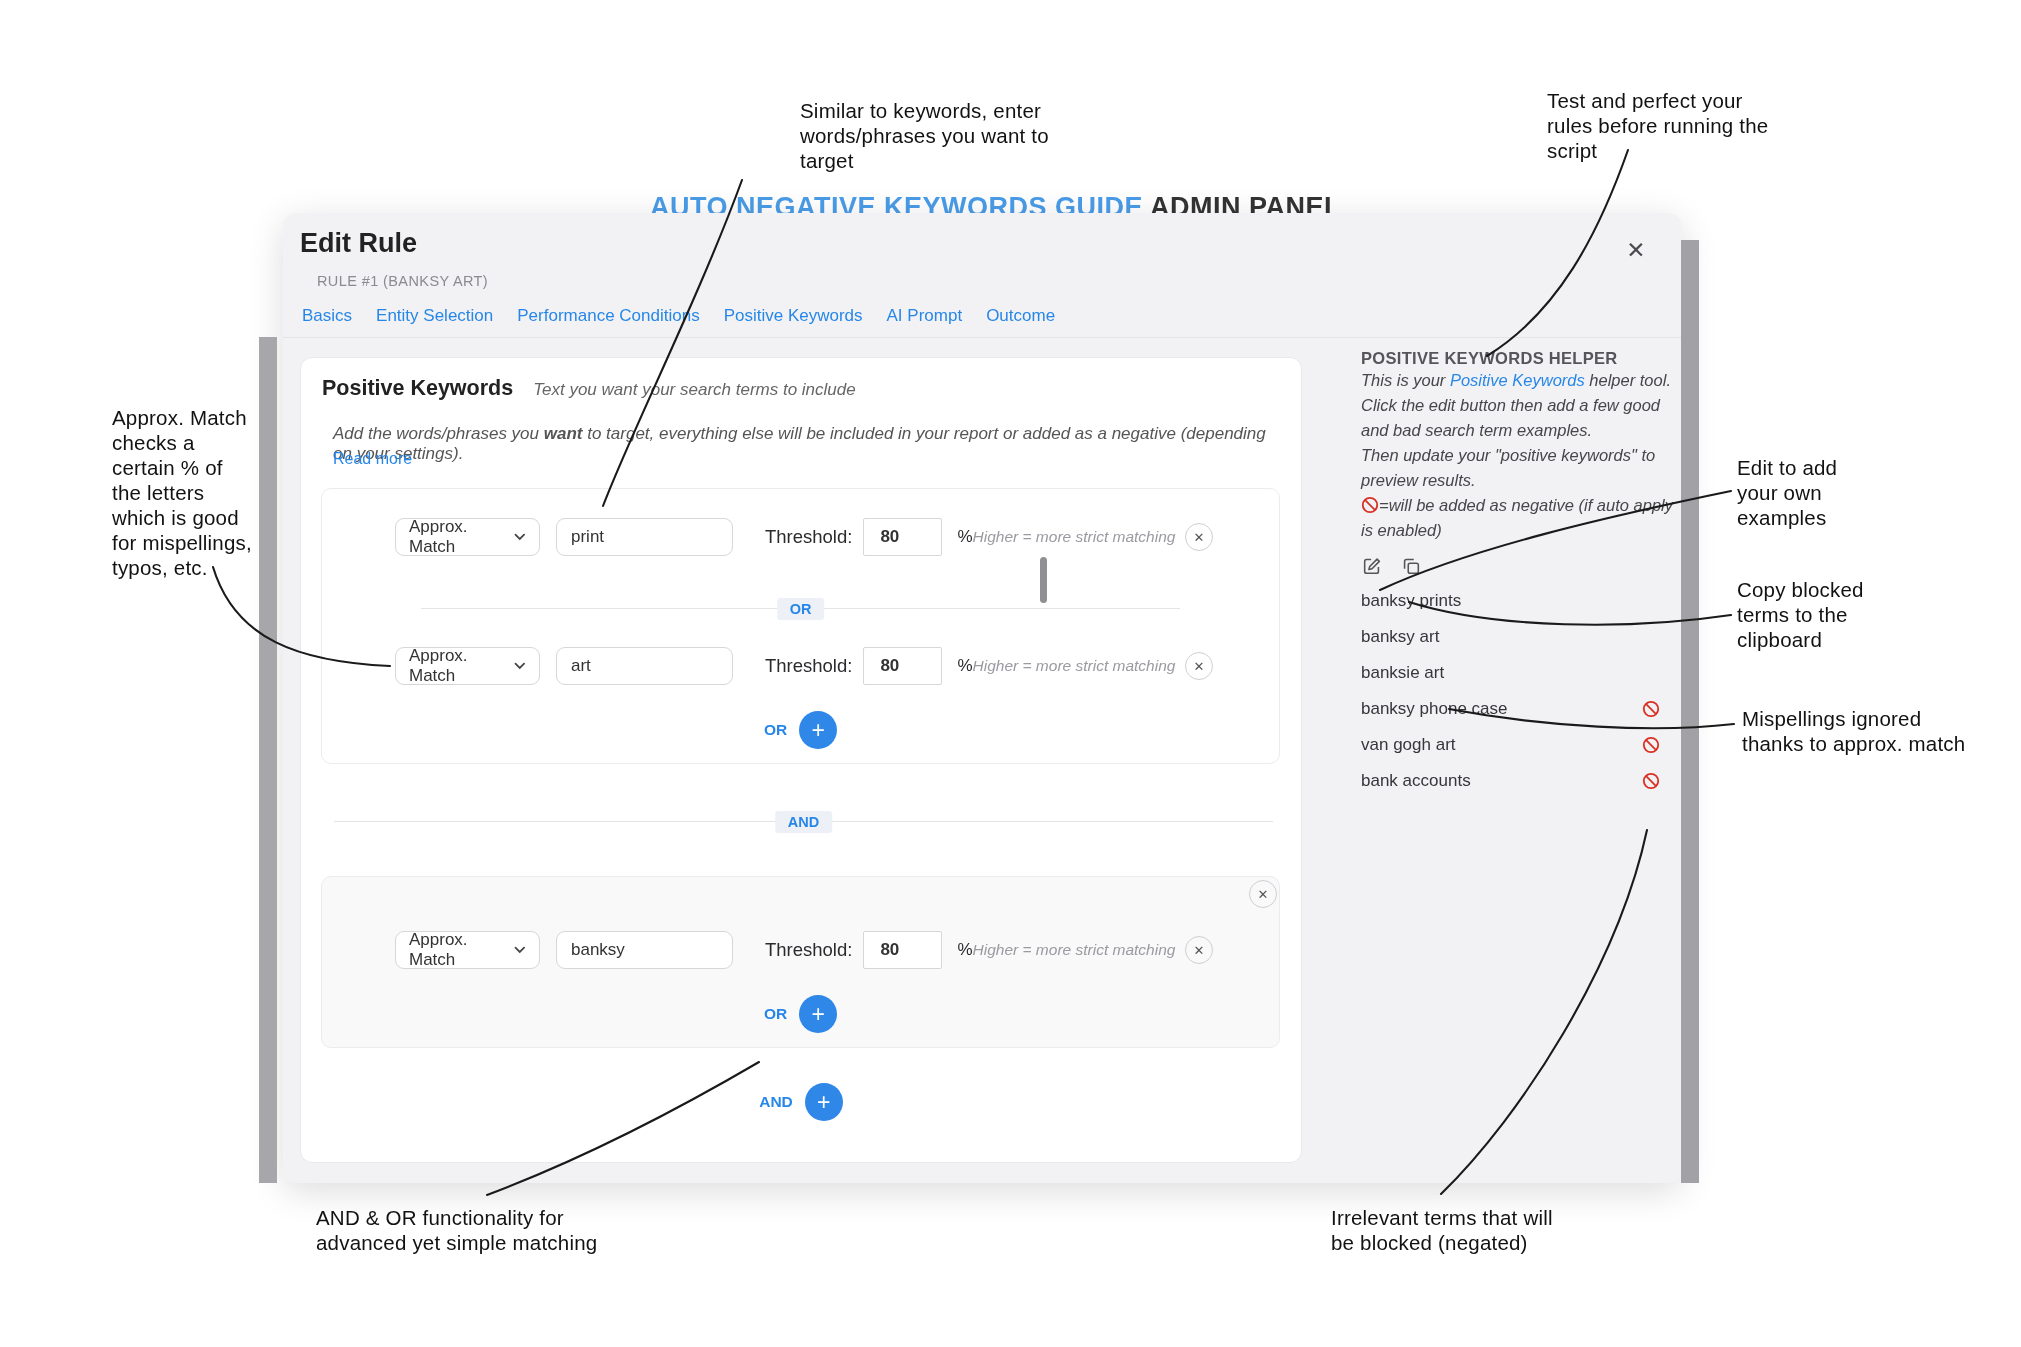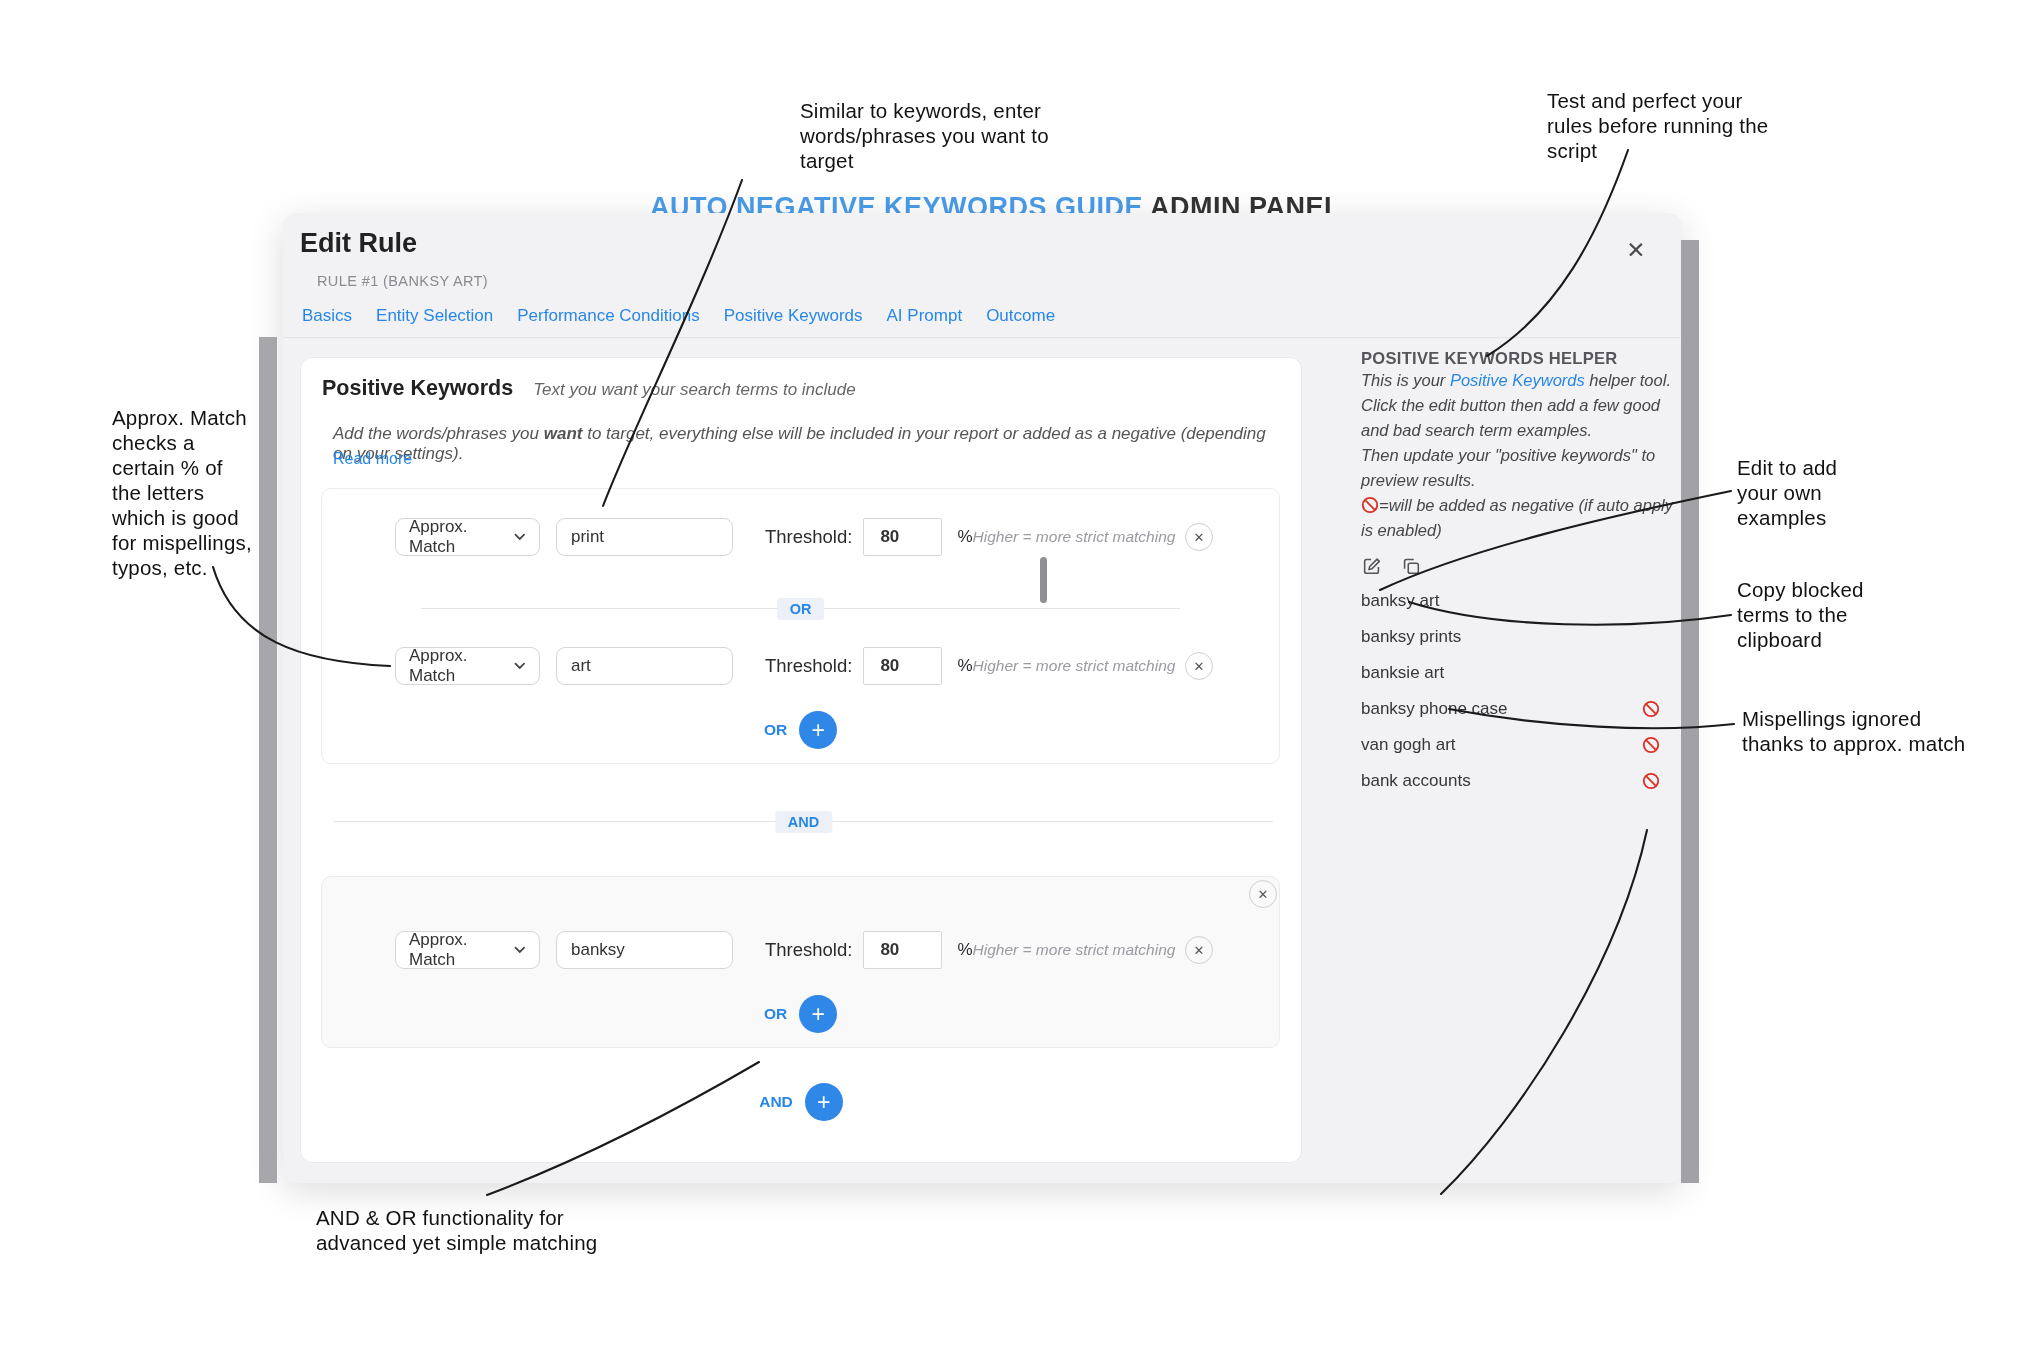--- a/index.html
+++ b/index.html
@@ -198,24 +198,24 @@
             <path d="M17.5 4.5 l2.5 2.5 L12 15 l-3.4 .9 .9 -3.4 Z" fill="none" stroke="#555" stroke-width="1.7" stroke-linejoin="round"></path>
           </svg>
         <svg class="hicon" width="22" height="22" viewBox="0 0 24 24">
             <rect x="9" y="9" width="11" height="11" rx="2" fill="none" stroke="#555" stroke-width="1.7"></rect>
             <path d="M5 15 V7 a2 2 0 0 1 2 -2 h8" fill="none" stroke="#555" stroke-width="1.7"></path>
           </svg>
       </div>
 
       <div class="kw-list">
         <div class="kw-item">
+            <span>banksy prints</span>
+          </div>
+        <div class="kw-item">
             <span>banksy art</span>
-          </div>
-        <div class="kw-item">
-            <span>banksy prints</span>
           </div>
         <div class="kw-item">
             <span>banksie art</span>
           </div>
         <div class="kw-item">
             <span>banksy phone case</span>
             <svg width="18" height="18" viewBox="0 0 18 18">
               <circle cx="9" cy="9" r="7.2" fill="none" stroke="#d93025" stroke-width="1.8"></circle>
               <line x1="4.2" y1="4.2" x2="13.8" y2="13.8" stroke="#d93025" stroke-width="1.8"></line>
             </svg>
@@ -258,20 +258,22 @@
   <div class="annot" style="left:1737px; top:455px;">Edit to add
 your own
 examples</div>
   <div class="annot" style="left:1737px; top:577px;">Copy blocked
 terms to the
 clipboard</div>
   <div class="annot" style="left:1742px; top:706px;">Mispellings ignored
 thanks to approx. match</div>
   <div class="annot" style="left:316px; top:1205px;">AND &amp; OR functionality for
 advanced yet simple matching</div>
+  <div class="annot" style="left:1331px; top:1205px;">Irrelevant terms that will
+be blocked (negated)</div>
 
   <svg id="connectors" width="2021" height="1347">
     <path d="M 742 180 C 700 295 632 430 603 506"></path>
     <path d="M 1628 150 C 1598 235 1558 312 1487 356"></path>
     <path d="M 213 567 C 235 640 300 662 390 666"></path>
     <path d="M 1731 491 C 1610 516 1470 548 1380 590"></path>
     <path d="M 1731 615 C 1630 630 1495 629 1409 602"></path>
     <path d="M 1449 709 C 1545 727 1655 733 1734 724"></path>
     <path d="M 487 1195 Q 612 1148 759 1062"></path>
     <path d="M 1441 1194 C 1522 1115 1618 965 1647 830"></path>

